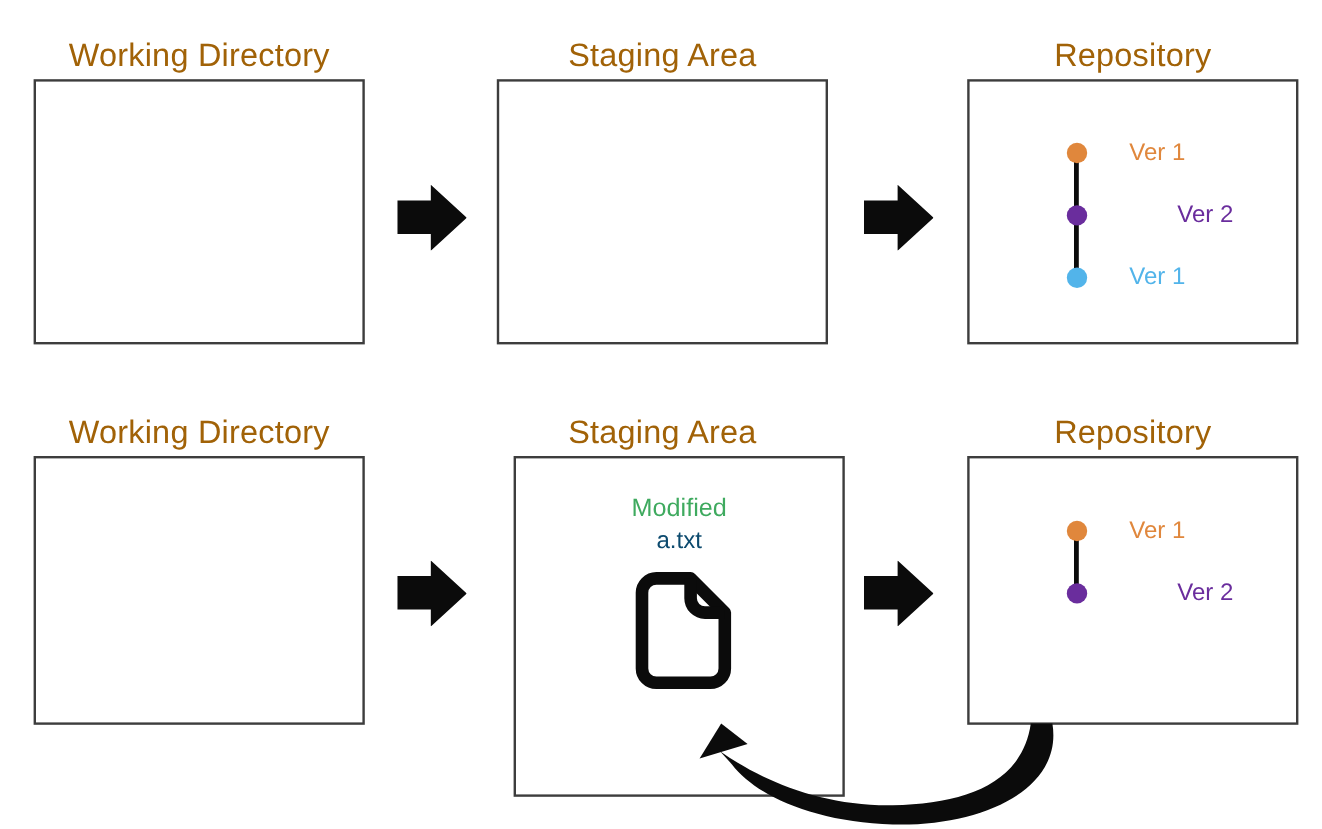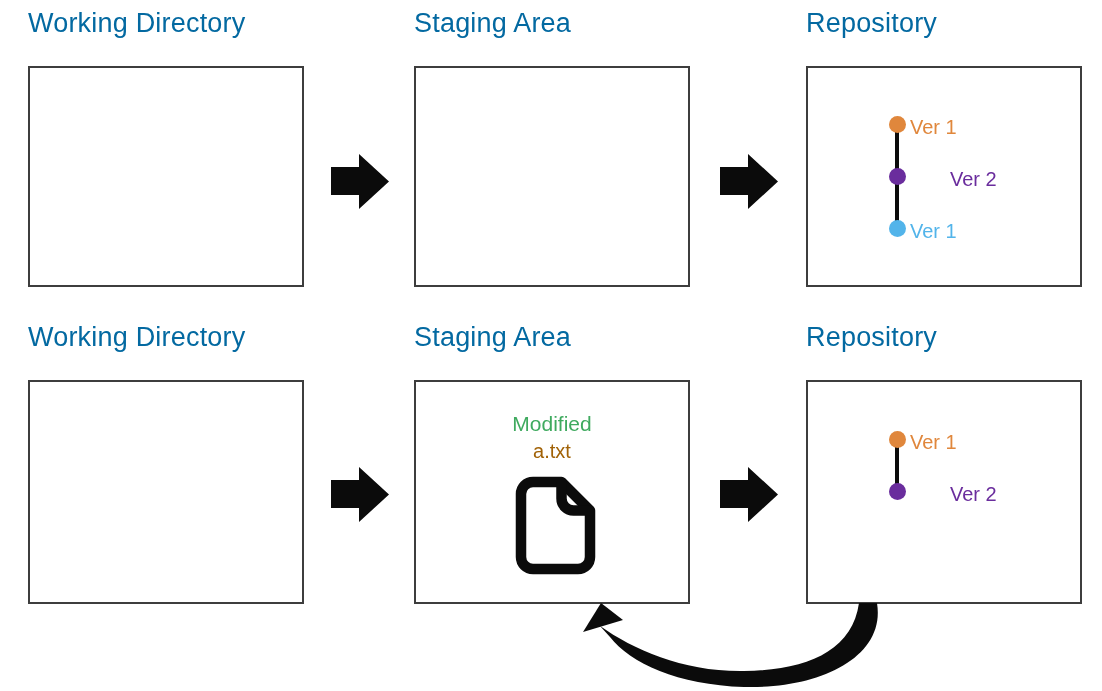--- a/index.html
+++ b/index.html
@@ -10,48 +10,48 @@
     --yellow:#F6E6A2;
     --ink:#111111;
     --border:#3d3d3d;
   }
   *{margin:0;padding:0;box-sizing:border-box;}
   html,body{background:#ffffff;}
   body{font-family:"Liberation Sans", sans-serif;color:var(--ink);}
   .canvas{position:relative;width:1102px;height:691px;background:#ffffff;overflow:hidden;}
 
   .col-title{
-    position:absolute;width:276px;text-align:left;
-    font-size:27px;font-weight:500;letter-spacing:.2px;color:#0369a1;
+    position:absolute;width:276px;text-align:center;
+    font-size:27px;font-weight:500;letter-spacing:.2px;color:#a16207;margin-top:23px;
   }
   .box{
     position:absolute;width:276px;background:#ffffff;
     border:2px solid var(--border);
   }
 
   
   .flow-arrow{
     position:absolute;width:58px;height:55px;background:#0b0b0b;
     clip-path:polygon(0 23.6%,48.3% 23.6%,48.3% 0,100% 50%,48.3% 100%,48.3% 74.5%,0 74.5%);
   }
 
   
   .commit-line{position:absolute;width:3.5px;background:#0b0b0b;}
-  .commit{position:absolute;display:flex;gap:4px;}
+  .commit{position:absolute;display:flex;align-items:center;gap:35px;}
   .commit-dot{width:17px;height:17px;border-radius:50%;flex:0 0 auto;}
   .commit-label{font-size:20px;font-weight:500;white-space:nowrap;}
   .ver-orange .commit-dot{background:var(--orange);}  .ver-orange .commit-label{color:var(--orange);}
   .ver-purple .commit-dot{background:var(--purple);}  .ver-purple .commit-label{color:var(--purple);margin-left:40px;}
   .ver-blue   .commit-dot{background:var(--blue);}    .ver-blue   .commit-label{color:var(--blue);}
 
   
   .file-status{position:absolute;left:0;width:100%;text-align:center;top:30px;
     font-size:21px;font-weight:500;color:var(--green);}
   .file-name{position:absolute;left:0;width:100%;text-align:center;top:58px;
-    font-size:20px;font-weight:500;color:#a16207;}
+    font-size:20px;font-weight:500;color:#0c4a6e;}
   .file-icon-wrap{position:absolute;left:96px;top:94px;width:84px;height:99px;}
 
   
   .command-pill{
     position:absolute;left:220px;top:625px;width:363px;height:43px;
     background:var(--yellow);border-radius:10px;
     display:flex;align-items:center;justify-content:center;
   }
   .command-text{font-size:27px;font-weight:500;color:#161616;white-space:nowrap;}
 
@@ -90,21 +90,21 @@
 
   <div class="flow-arrow" style="left:331px;top:154px;"></div>
   <div class="flow-arrow" style="left:720px;top:154px;"></div>
 
   <div class="col-title" style="left:28px;top:322px;">Working Directory</div>
   <div class="col-title" style="left:414px;top:322px;">Staging Area</div>
   <div class="col-title" style="left:806px;top:322px;">Repository</div>
 
   <div class="box" style="left:28px;top:380px;height:224px;"></div>
 
-  <div class="box" style="left:414px;top:380px;height:224px;">
+  <div class="box" style="left:428px;top:380px;height:284px;">
     <div class="file-status">Modified</div>
     <div class="file-name">a.txt</div>
     <div class="file-icon-wrap">
       <svg viewBox="0 0 56 66" width="84" height="99" aria-hidden="true">
         <path d="M14 4 h19 l19 19 v31 a8 8 0 0 1 -8 8 h-30 a8 8 0 0 1 -8 -8 v-42 a8 8 0 0 1 8 -8 z" fill="none" stroke="#0b0b0b" stroke-width="7" stroke-linejoin="round"></path>
         <path d="M33 4 v11 a8 8 0 0 0 8 8 h11" fill="none" stroke="#0b0b0b" stroke-width="7" stroke-linejoin="round"></path>
       </svg>
     </div>
   </div>
 

